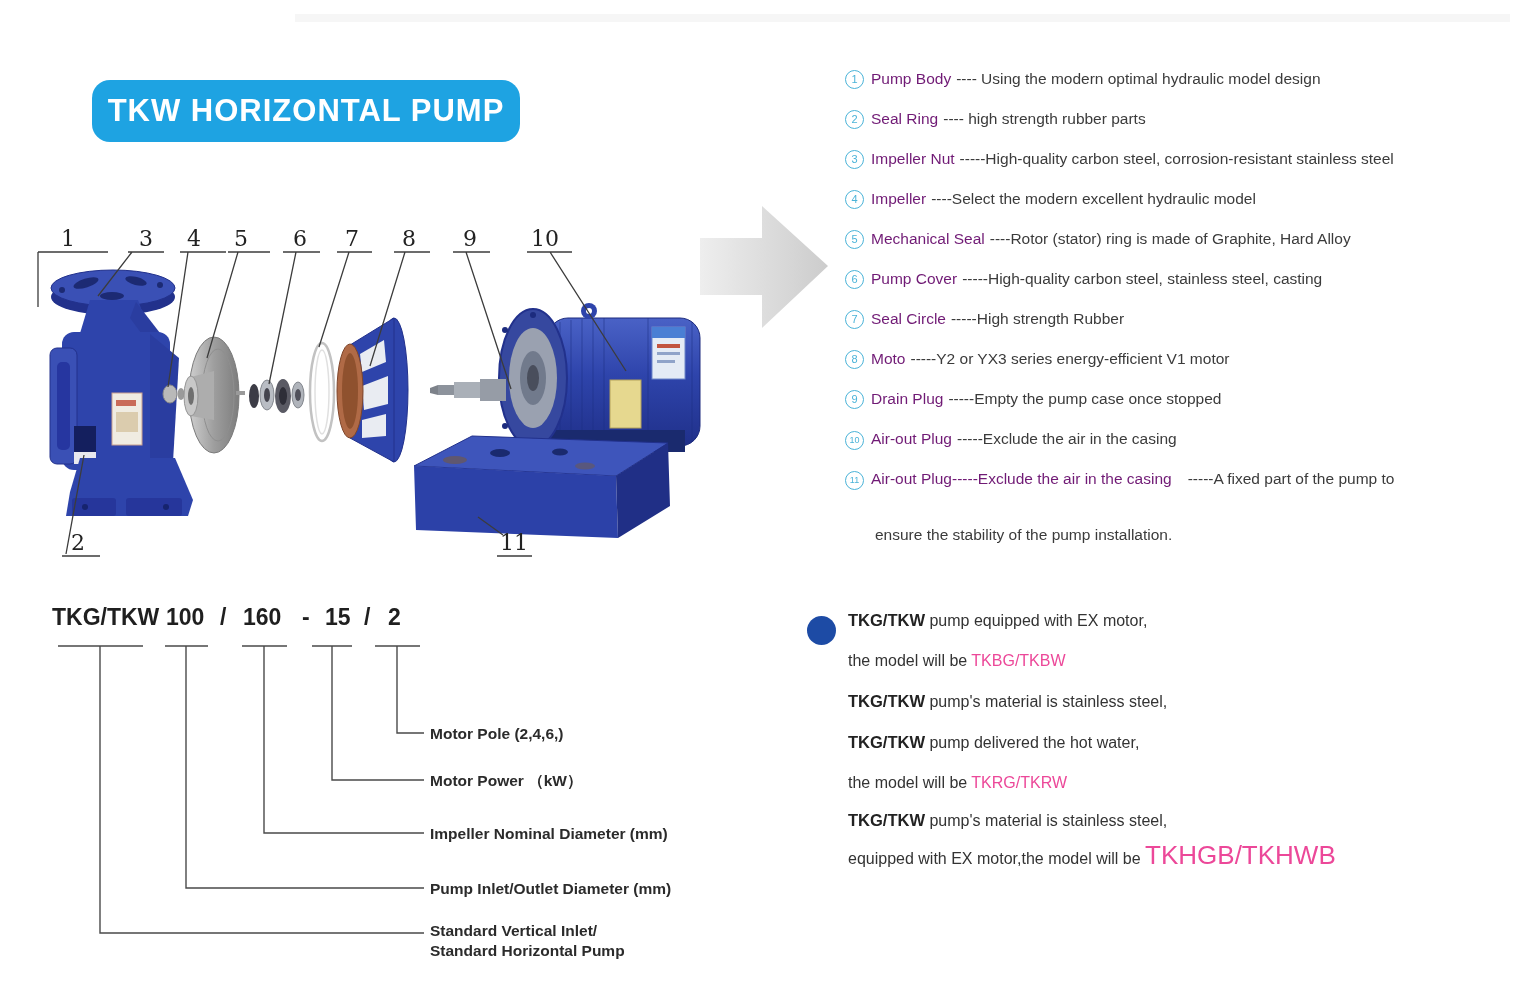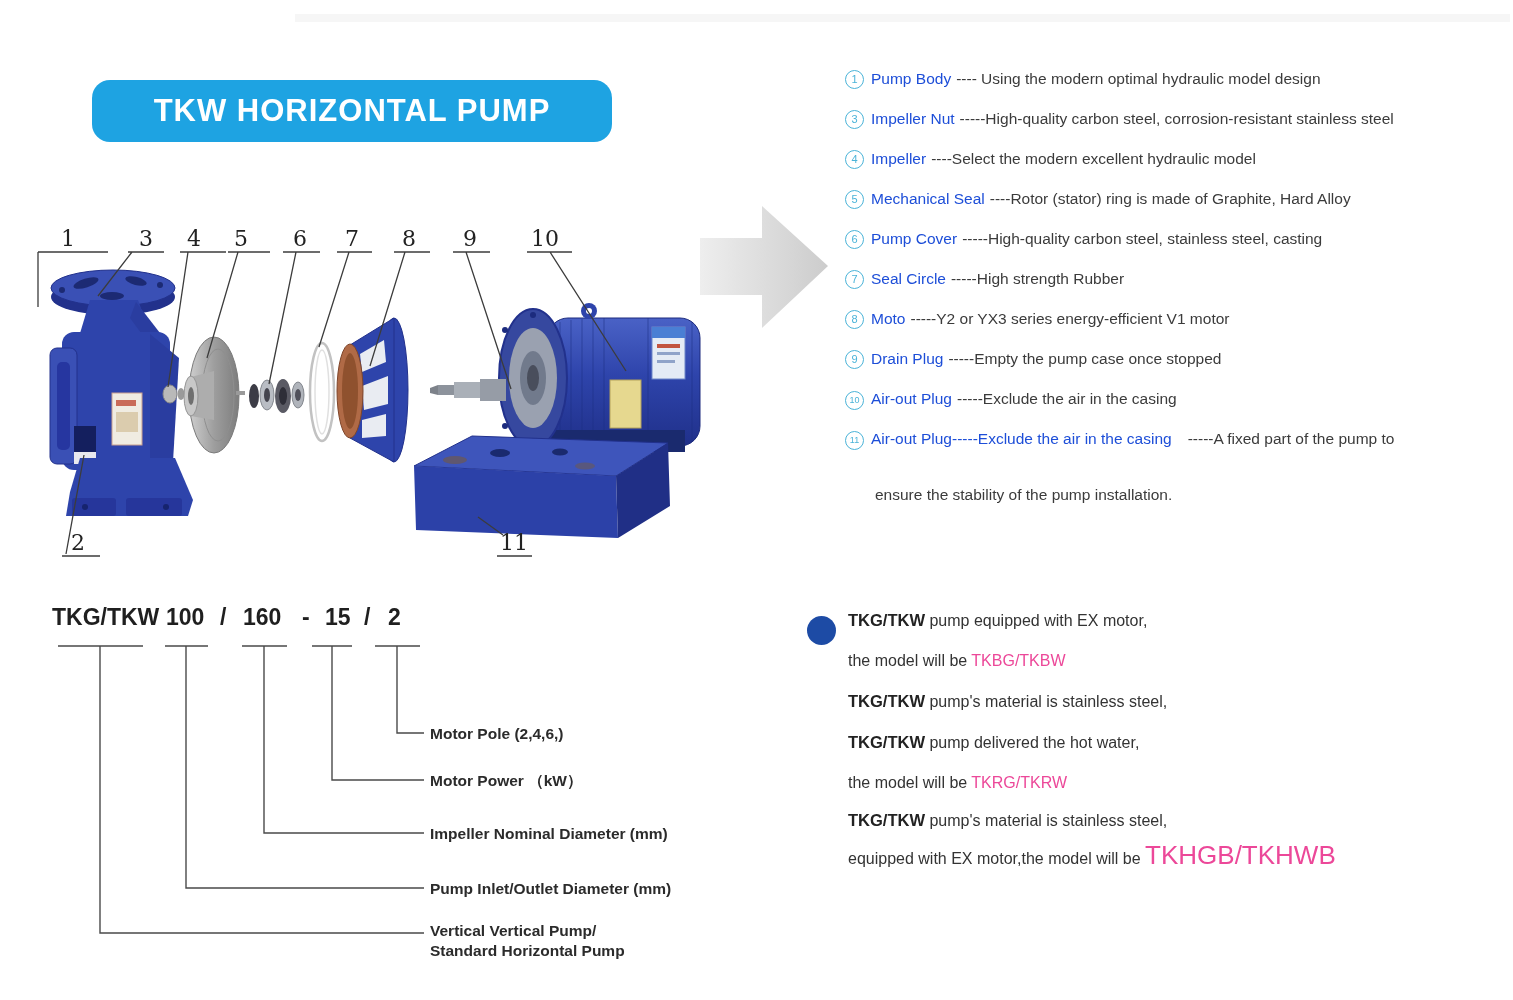--- a/index.html
+++ b/index.html
@@ -1,36 +1,36 @@
 <!DOCTYPE html>
 <html><head>
 <meta charset="utf-8">
 <style>
   html,body{margin:0;padding:0;background:#fff;}
   .page{position:relative;width:1513px;height:1000px;background:#ffffff;overflow:hidden;
         font-family:"Liberation Sans",sans-serif;color:#3b3b3b;}
   .topstreak{position:absolute;left:295px;top:14px;width:1215px;height:8px;background:#f6f6f6;}
 
   
-  .banner{position:absolute;left:92px;top:80px;width:520px;height:62px;background:#1ea3e2;
+  .banner{position:absolute;left:92px;top:80px;width:428px;height:62px;background:#1ea3e2;
           border-radius:18px;display:flex;align-items:center;justify-content:center;}
   .banner span{color:#ffffff;font-weight:bold;font-size:31px;letter-spacing:1px;}
 
   
   .diagram{position:absolute;left:30px;top:195px;width:800px;height:380px;}
   .callout{font-family:"DejaVu Serif",serif;font-size:22px;fill:#222222;}
 
   
   .parts-list{position:absolute;left:845px;top:68px;width:660px;}
   .part-item{margin-bottom:18px;line-height:22px;font-size:15.5px;white-space:nowrap;}
   .pnum{display:inline-block;width:17px;height:17px;line-height:17px;border:1.2px solid #4ab3d8;
         border-radius:50%;color:#4ab3d8;font-size:11px;text-align:center;vertical-align:1px;
         margin-right:7px;flex:none;}
   .pnum.two{font-size:9px;}
-  .pname,.pblue{color:#1d4ed8;}
+  .pname,.pblue{color:#701a75;}
   .pdesc{color:#3b3b3b;margin-left:5px;}
   .pdesc.nogap{margin-left:16px;}
   .wrapline{padding-left:30px;color:#3b3b3b;margin-top:34px;}
 
   
   .tok{position:absolute;font-weight:bold;font-size:23px;color:#1f1f1f;font-family:"Liberation Sans",sans-serif;}
   .decoder-svg{position:absolute;left:0;top:0;width:1513px;height:1000px;pointer-events:none;}
   .dlabel{position:absolute;font-size:15.5px;font-weight:600;color:#2b2b2b;line-height:20px;}
 
   
@@ -200,20 +200,23 @@
       <text class="callout" x="78" y="550">2</text>
       <text class="callout" x="514" y="550">11</text>
     </g>
   </svg>
 
   <div class="parts-list">
     <div class="part-item">
       <span class="pnum">1</span><span class="pname">Pump Body</span><span class="pdesc">---- Using the modern optimal hydraulic model design</span>
     </div>
     <div class="part-item">
+      <span class="pnum">2</span><span class="pname">Seal Ring</span><span class="pdesc">---- high strength rubber parts</span>
+    </div>
+    <div class="part-item">
       <span class="pnum">3</span><span class="pname">Impeller Nut</span><span class="pdesc">-----High-quality carbon steel, corrosion-resistant stainless steel</span>
     </div>
     <div class="part-item">
       <span class="pnum">4</span><span class="pname">Impeller</span><span class="pdesc">----Select the modern excellent hydraulic model</span>
     </div>
     <div class="part-item">
       <span class="pnum">5</span><span class="pname">Mechanical Seal</span><span class="pdesc">----Rotor (stator) ring is made of Graphite, Hard Alloy</span>
     </div>
     <div class="part-item">
       <span class="pnum">6</span><span class="pname">Pump Cover</span><span class="pdesc">-----High-quality carbon steel, stainless steel, casting</span>
@@ -253,21 +256,21 @@
       <path d="M312 646 H352 M332 646 V780 H424"></path>
       <path d="M375 646 H420 M397 646 V733 H424"></path>
     </g>
   </svg>
 
   <div class="dlabel" style="left:430px;top:724px">Motor Pole (2,4,6,)</div>
   <div class="dlabel" style="left:430px;top:771px">Motor Power （kW）</div>
   <div class="dlabel" style="left:430px;top:824px">Impeller Nominal Diameter (mm)</div>
   <div class="dlabel" style="left:430px;top:879px">Pump Inlet/Outlet Diameter (mm)</div>
   <div class="dlabel" style="left:430px;top:921px">
-    <div>Vertical Vertical Pump/</div>
+    <div>Standard Vertical Inlet/</div>
     <div>Standard Horizontal Pump</div>
   </div>
 
   <div class="bullet"></div>
   <div class="notes">
     <div>
       <div class="note-line"><span class="lead">TKG/TKW</span><span> pump equipped with EX motor,</span></div>
       <div class="note-line"><span>the model will be </span><span class="code">TKBG/TKBW</span></div>
     </div>
     <div>

